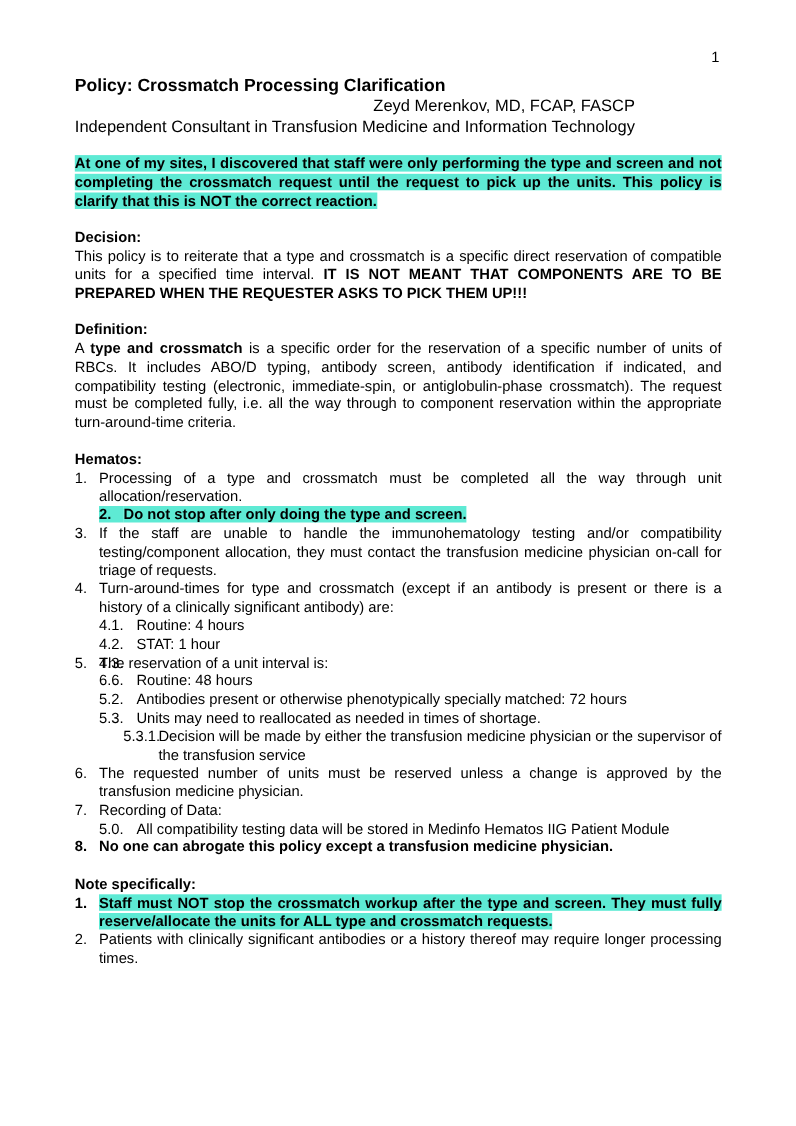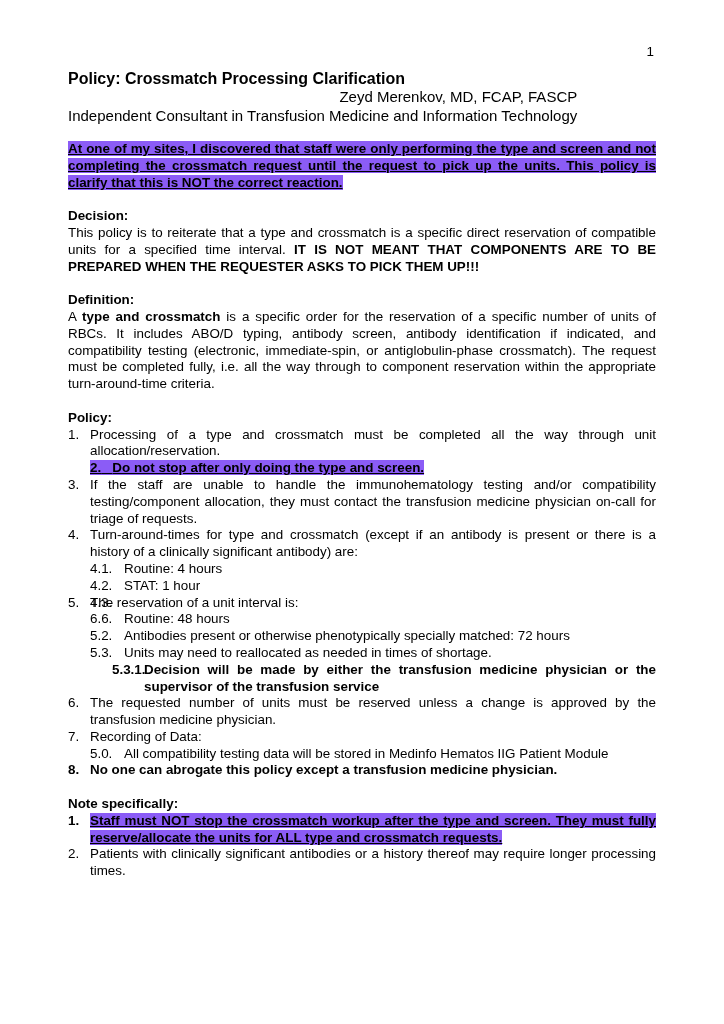--- a/index.html
+++ b/index.html
@@ -2,29 +2,29 @@
 <html><head>
 <meta charset="utf-8">
 <style>
   html, body { margin: 0; padding: 0; background: #ffffff; }
   body { width: 724px; height: 1024px; position: relative; overflow: hidden;
          font-family: "Liberation Sans", sans-serif; color: #000; }
   .page { position: absolute; left: 68px; top: 0; width: 588px; font-size: 13.4px; line-height: 16.8px; }
   .pnum { position: absolute; top: 44px; right: 70px; font-size: 13.4px; }
   .title { position: absolute; top: 70px; left: 68px; font-weight: bold; font-size: 15.6px; line-height: 18px; }
   .hdr { font-weight: normal; font-size: 15px; line-height: 18.5px; text-align: right; }
-  .hl { background: #8b5cf6; text-decoration: underline; }
+  .hl { background: #5eead4; }
   .b { font-weight: bold; }
   p { margin: 0; text-align: justify; }
   .sect { font-weight: bold; margin-top: 16.8px; }
   .li { position: relative; padding-left: 22px; text-align: justify; }
   .li .num { position: absolute; left: 0; top: 0; }
   .sub { position: relative; padding-left: 56px; text-align: justify; }
   .sub .num { position: absolute; left: 22px; }
-  .subsub { position: relative; padding-left: 76px; text-align: justify; font-weight: bold; }
+  .subsub { position: relative; padding-left: 76px; text-align: justify; }
   .subsub .num { position: absolute; left: 44px; }
 </style>
 </head>
 <body>
 
 <div class="pnum">1</div>
 
 <div class="title">
   <div style="font-size:16px;">Policy:  Crossmatch Processing Clarification</div>
   <div class="hdr">Zeyd Merenkov, MD, FCAP, FASCP</div>
@@ -33,21 +33,21 @@
 
 <div class="page" style="top:141px;">
   <p class="b"><span class="hl">At one of my sites, I discovered that staff were only performing the type and screen and not completing the crossmatch request until the request to pick up the units. This policy is clarify that this is NOT the correct reaction.</span></p>
 
   <div class="sect">Decision:</div>
   <p><span>This policy is to reiterate that a type and crossmatch is a specific direct reservation of compatible units for a specified time interval.  </span><span class="b">IT IS NOT MEANT THAT COMPONENTS ARE TO BE PREPARED WHEN THE REQUESTER ASKS TO PICK THEM UP!!!</span></p>
 
   <div class="sect">Definition:</div>
   <p><span>A </span><span class="b">type and crossmatch</span><span> is a specific order for the reservation of a specific number of units of RBCs.  It includes ABO/D typing, antibody screen, antibody identification if indicated, and compatibility testing (electronic, immediate-spin, or antiglobulin-phase crossmatch).  The request must be completed fully, i.e. all the way through to component reservation within the appropriate turn-around-time criteria.</span></p>
 
-  <div class="sect">Policy:</div>
+  <div class="sect">Hematos:</div>
   <div>
     <div class="li"><span class="num">1.</span><span>Processing of a type and crossmatch must be completed all the way through unit allocation/reservation.</span></div>
     <div class="li b"><span class="hl"><span>2.</span>&nbsp;&nbsp;&nbsp;</span><span class="hl">Do not stop after only doing the type and screen.</span></div>
     <div class="li"><span class="num">3.</span><span>If the staff are unable to handle the immunohematology testing and/or compatibility testing/component allocation, they must contact the transfusion medicine physician on-call for triage of requests.</span></div>
     <div class="li"><span class="num">4.</span><span>Turn-around-times for type and crossmatch (except if an antibody is present or there is a history of a clinically significant antibody) are:</span></div>
     <div class="sub"><span class="num">4.1.</span><span>Routine:  4 hours</span></div>
     <div class="sub"><span class="num">4.2.</span><span>STAT:  1 hour</span></div>
     <div class="sub"><span class="num">4.3.</span></div>
     <div class="li"><span class="num">5.</span><span>The reservation of a unit interval is:</span></div>
     <div class="sub"><span class="num">6.6.</span><span>Routine:  48 hours</span></div>

